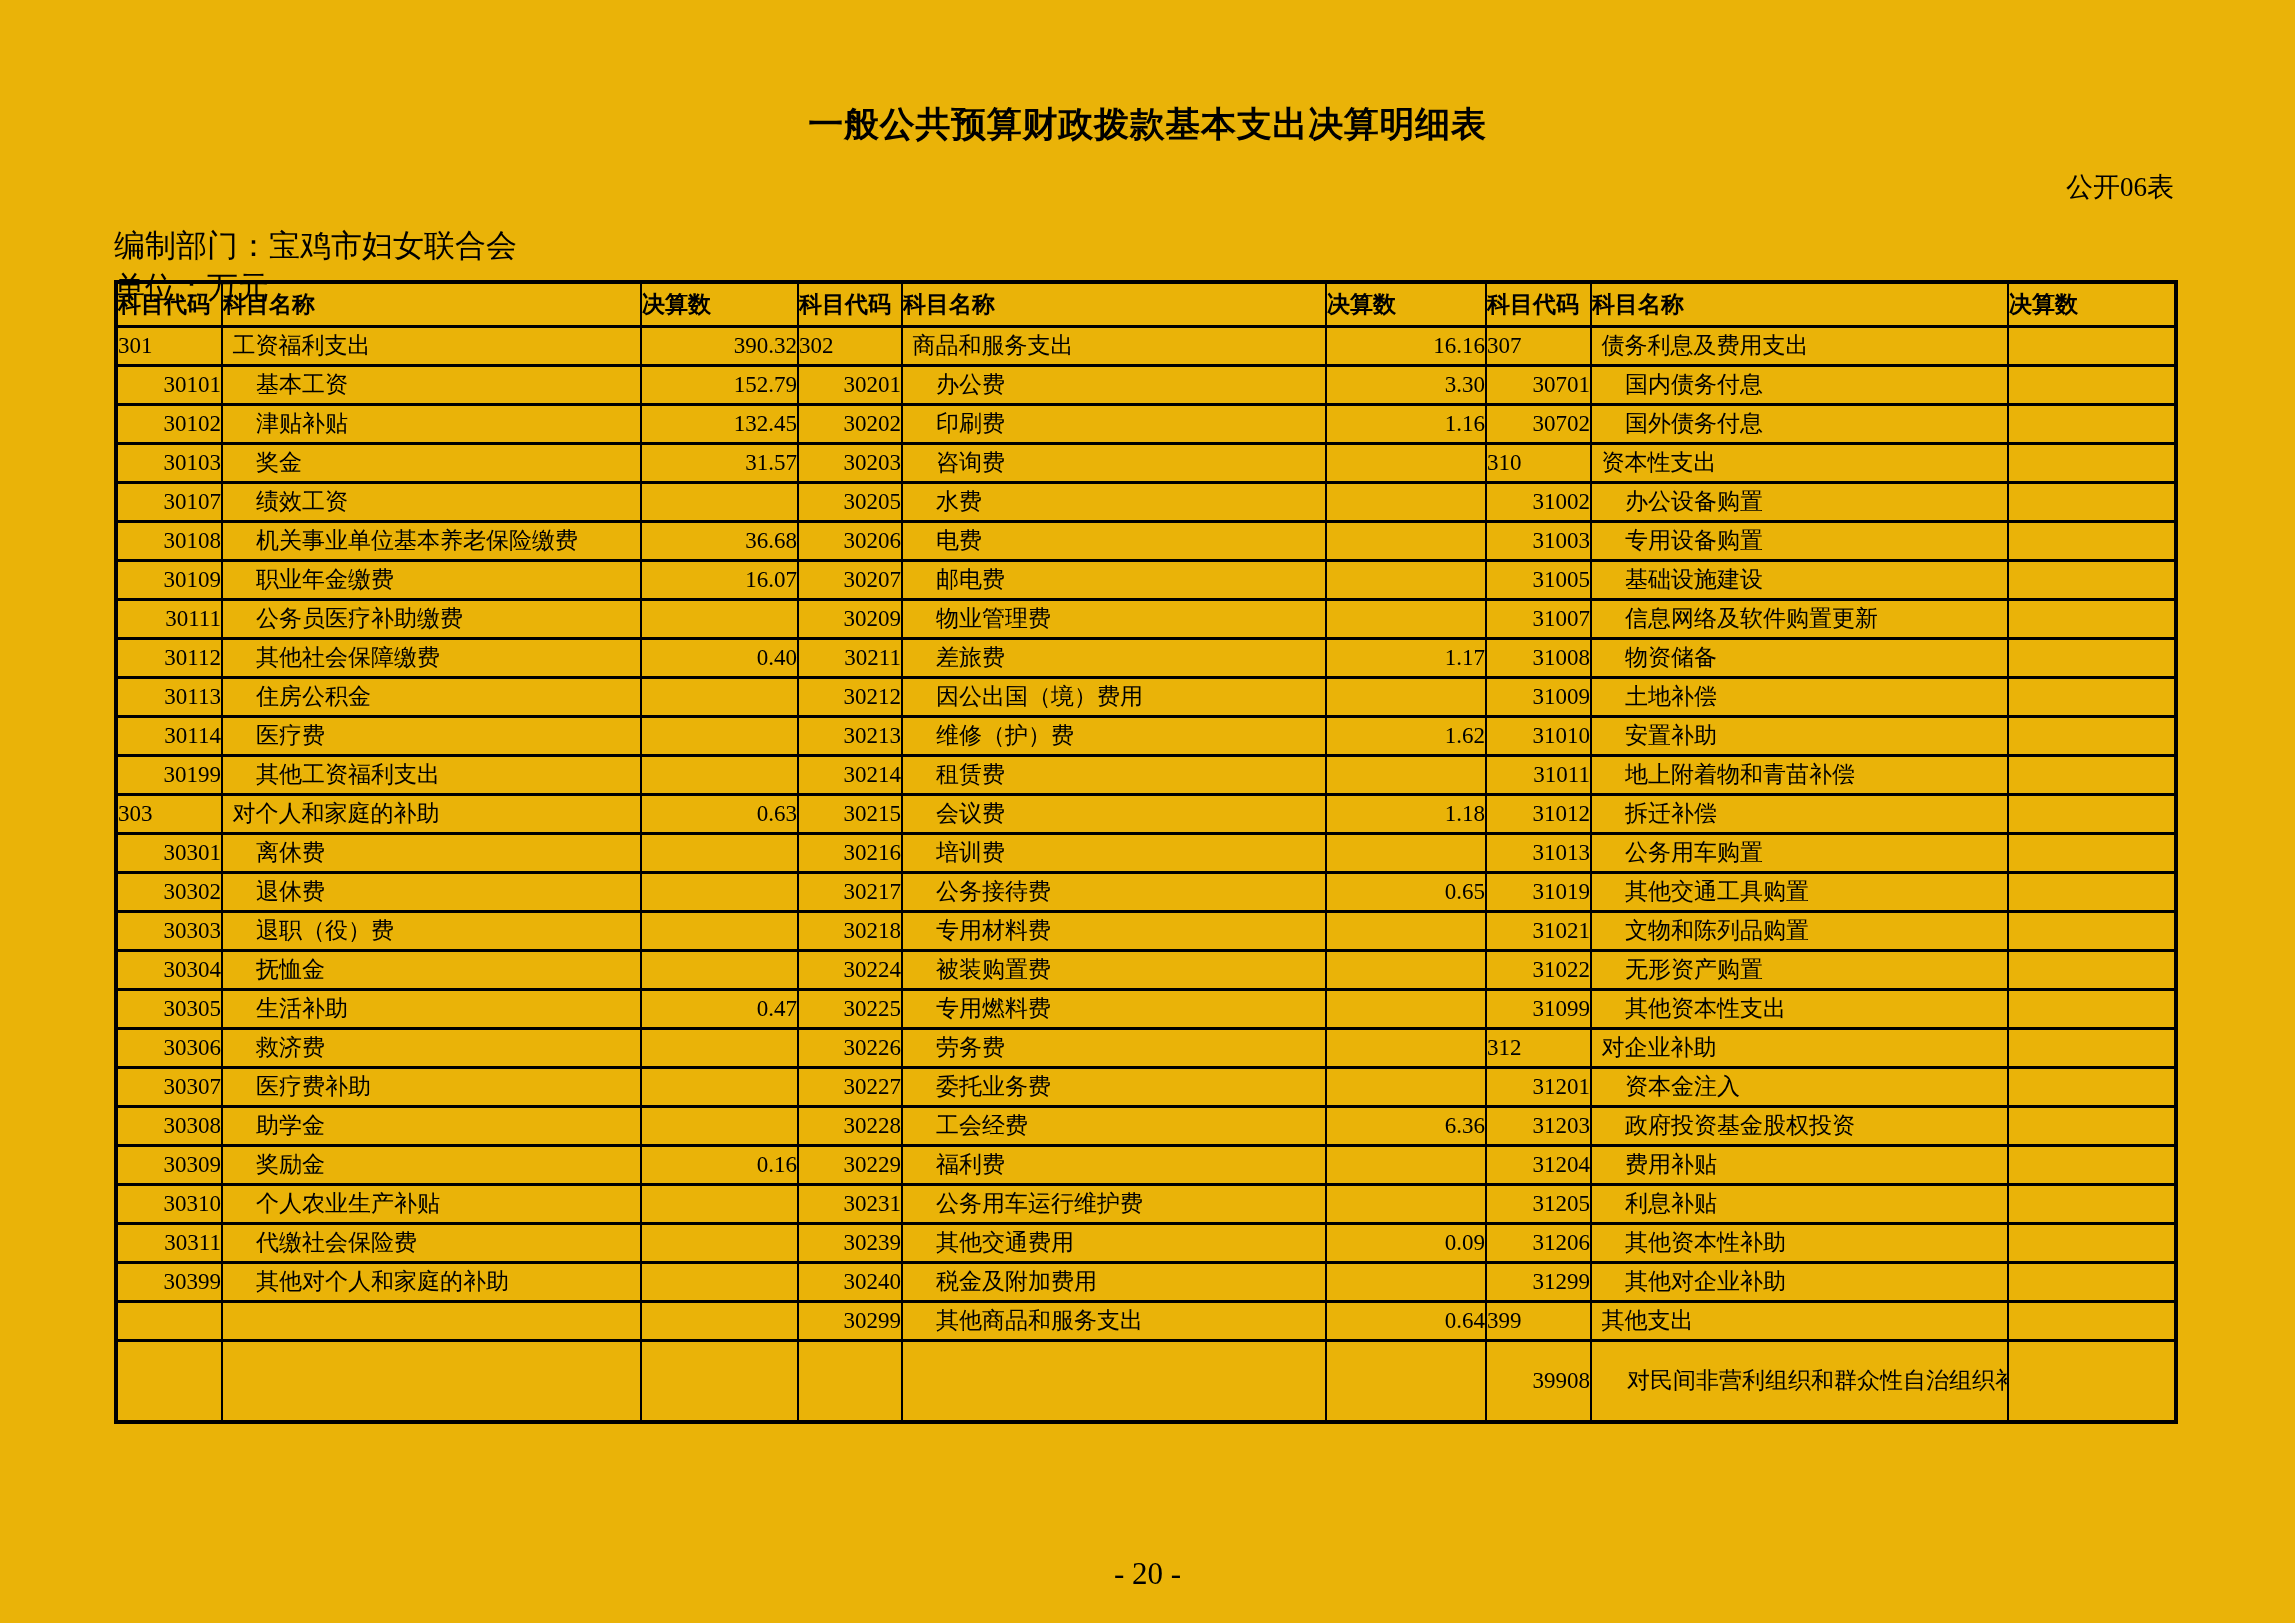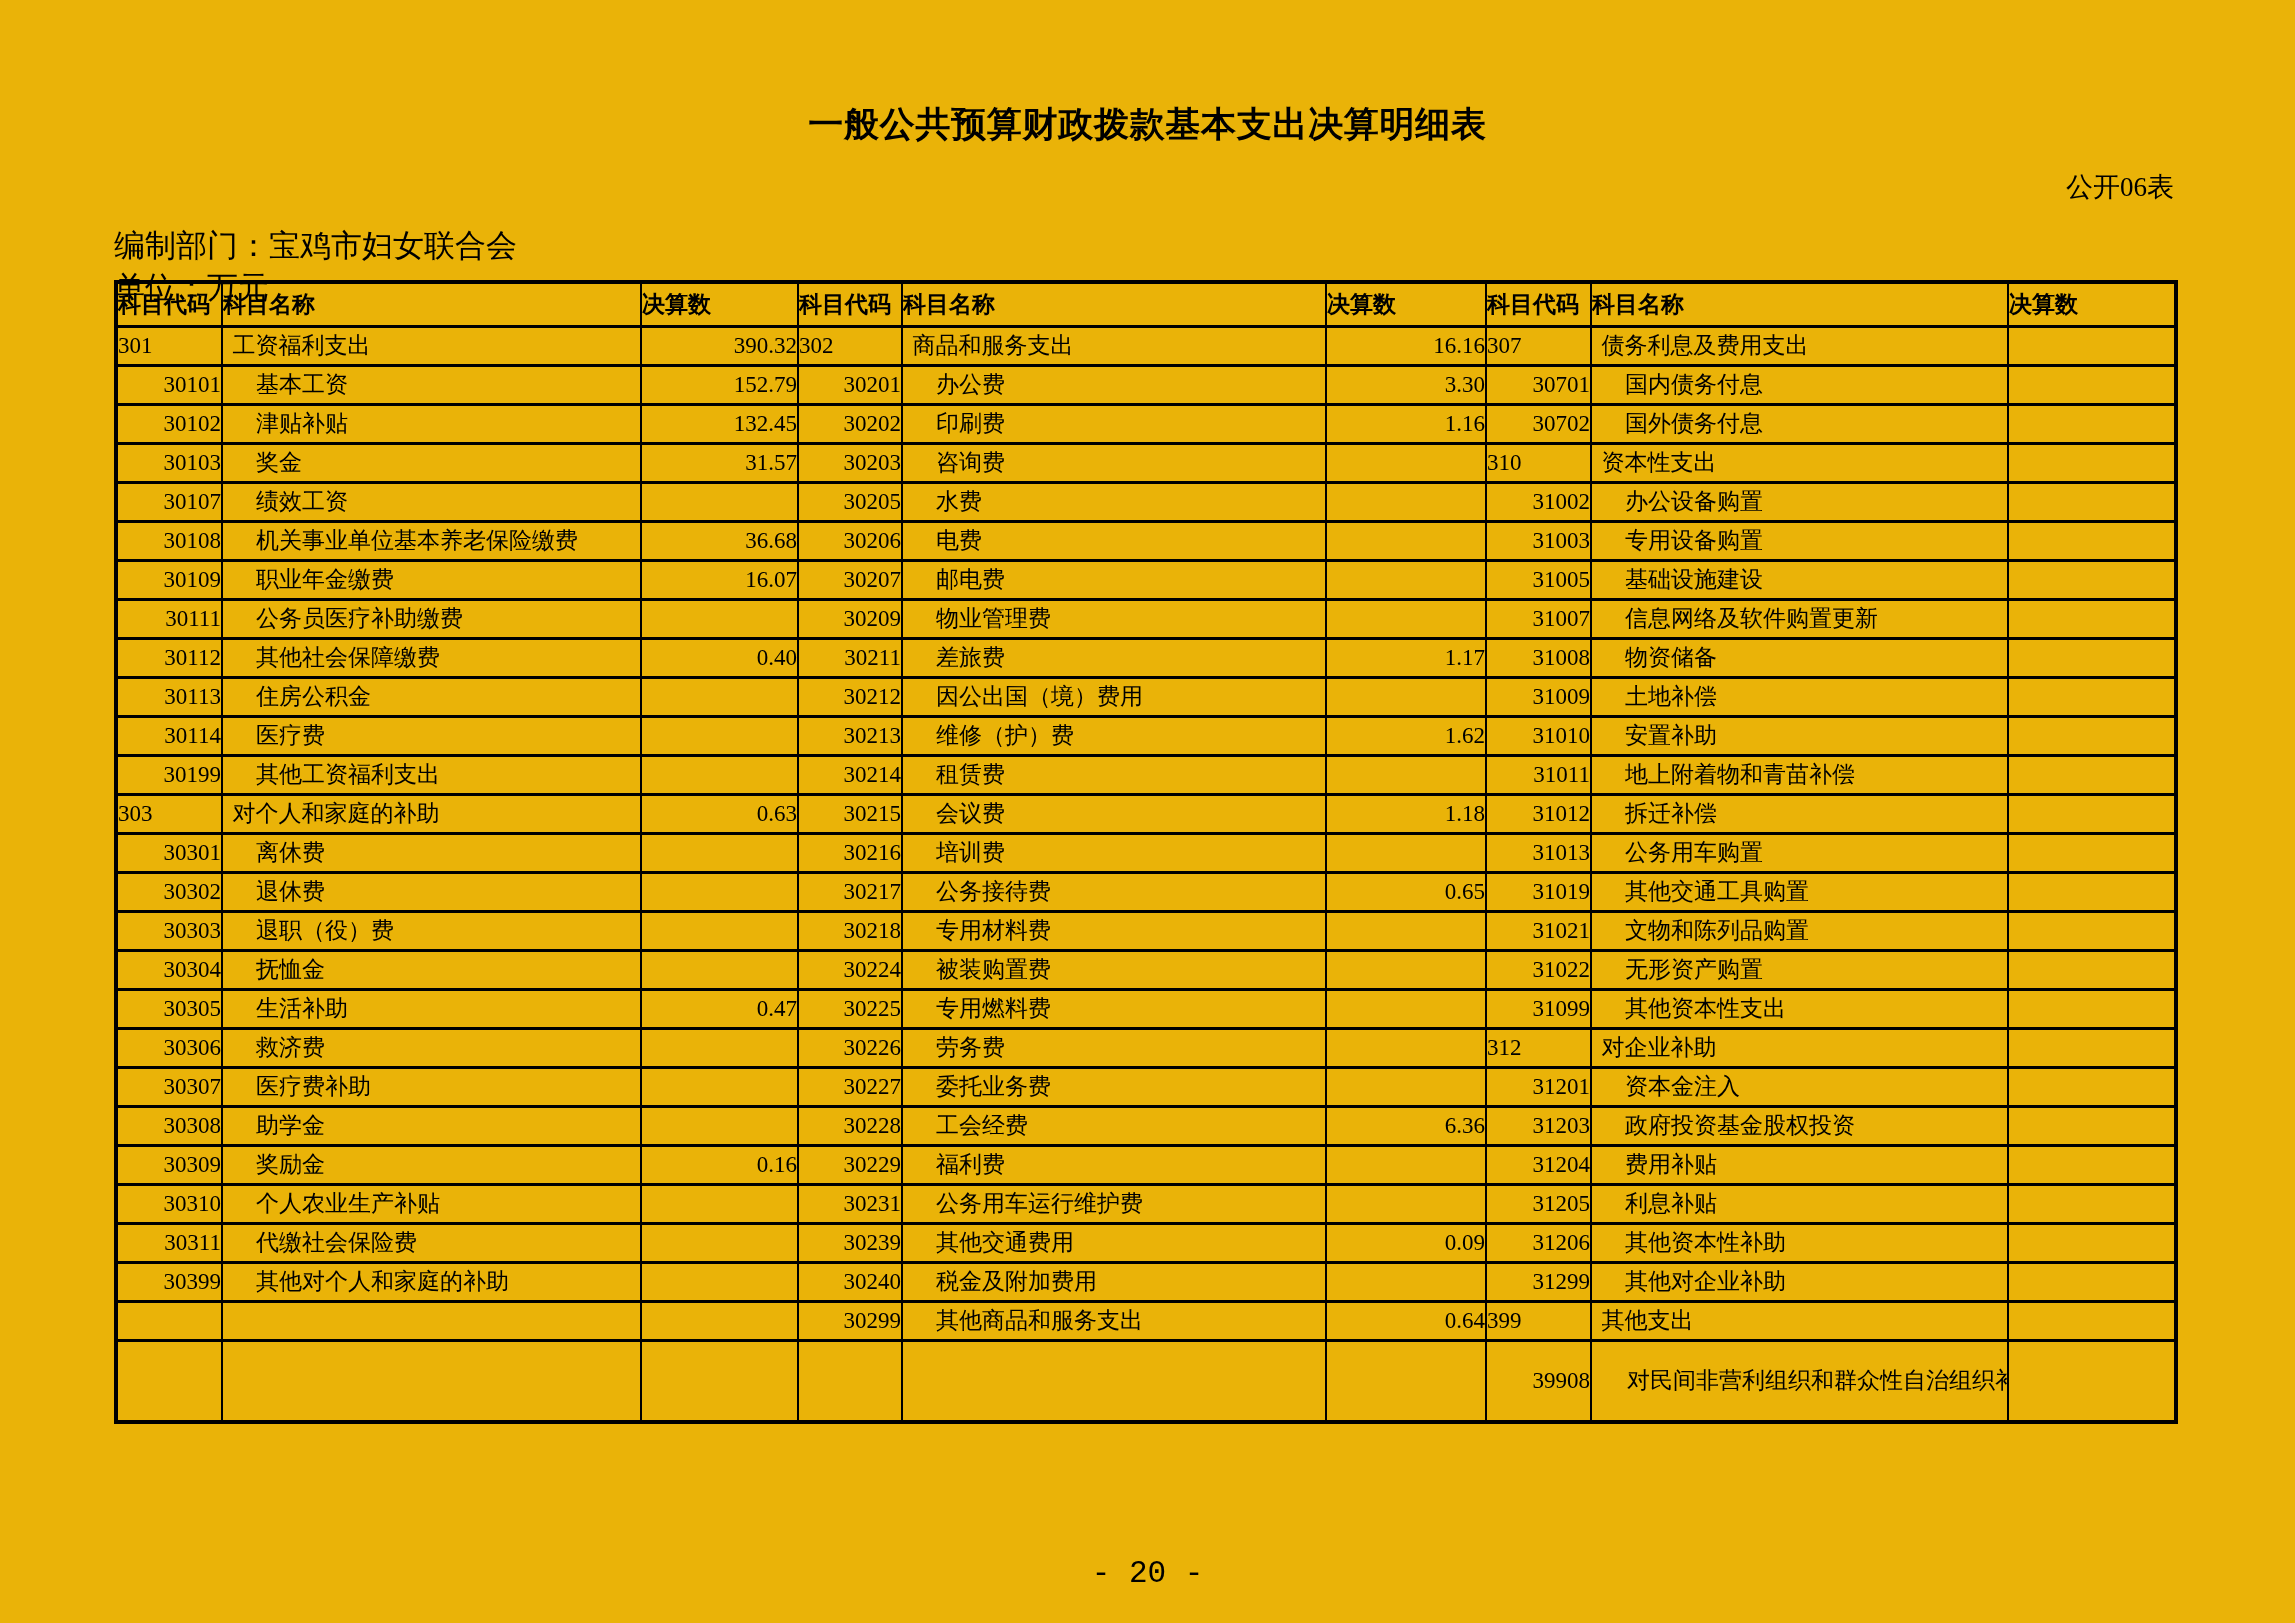--- a/index.html
+++ b/index.html
@@ -61,21 +61,21 @@
   td.name{text-align:left;padding-left:5.5px;}
   td.name-top{text-indent:9.5px;}
   td.name-detail{text-indent:33px;}
   td.name-wrap{text-indent:35px;white-space:normal;line-height:33px;}
   td.value{text-align:right;padding-right:4.1px;}
   .footer{
     position:absolute;
     top:1556px;left:0;width:100%;
     text-align:center;
     font-size:31px;
-    font-family:Liberation Mono, monospace;
+    font-family:Liberation Serif, serif;
   }
 </style>
 </head>
 <body>
 
 <div class="page">
 
   <div class="title">一般公共预算财政拨款基本支出决算明细表</div>
 
   <div class="table-code">公开06表</div>

